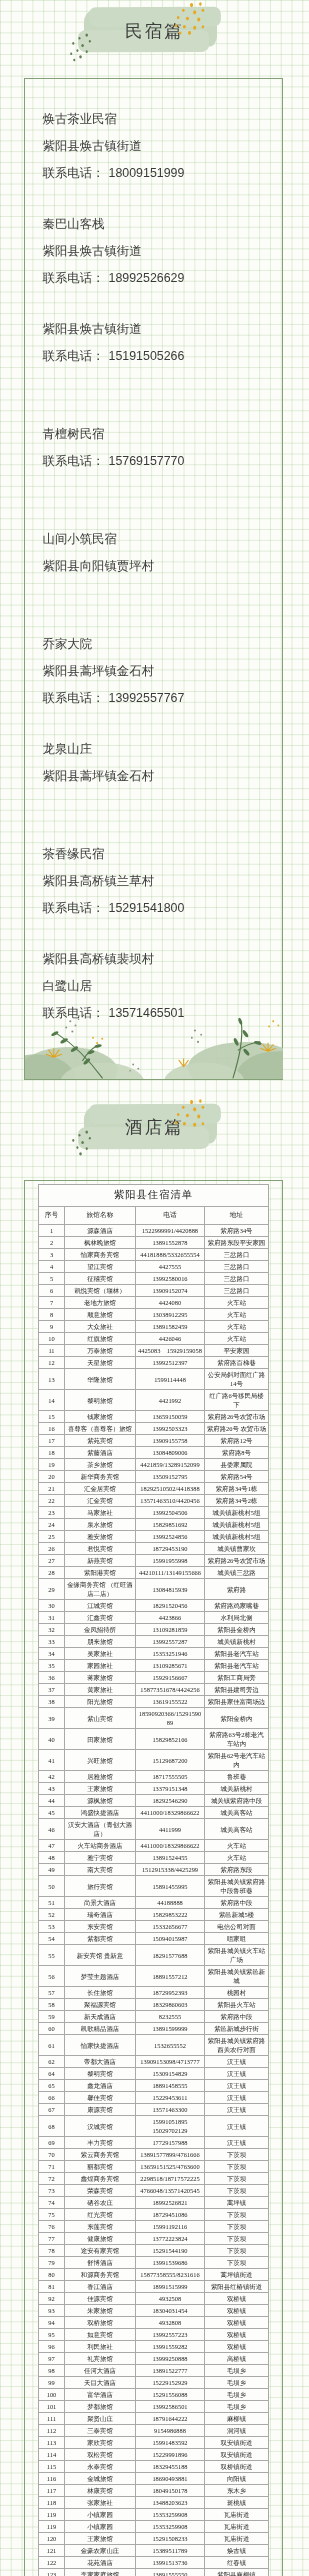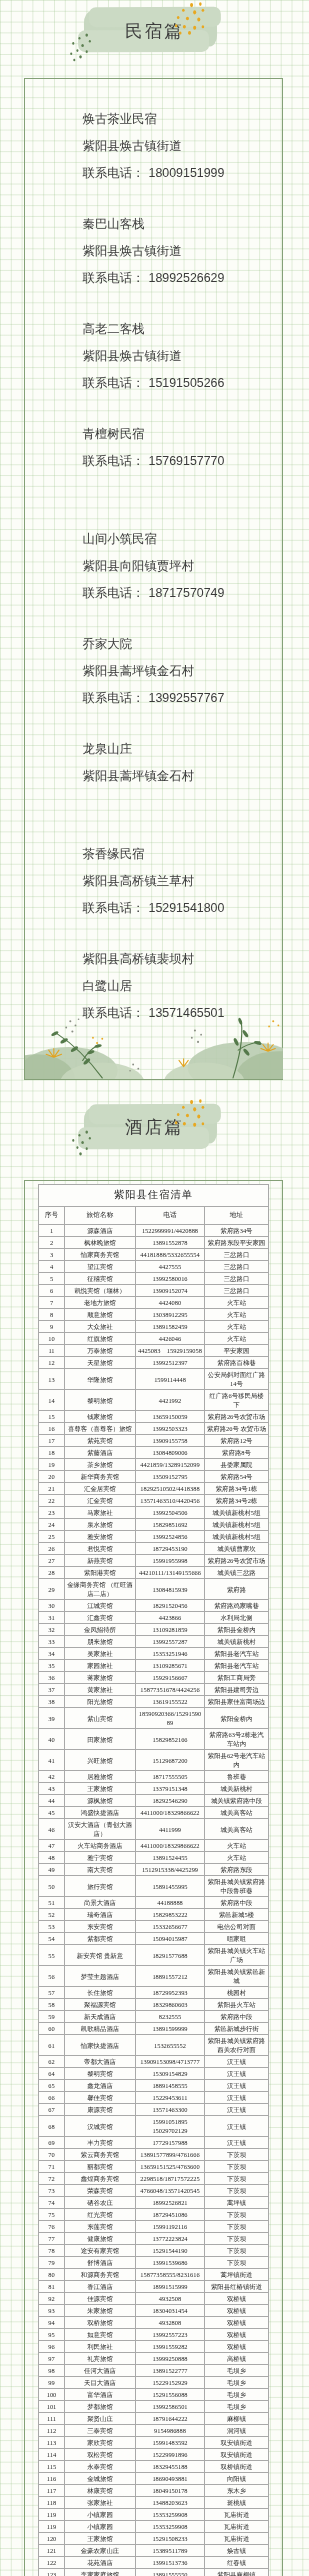--- a/index.html
+++ b/index.html
@@ -30,21 +30,21 @@
     position:absolute;left:0;top:12.4px;width:309px;text-align:center;
     font-size:17.5px;font-weight:400;color:#3d3d3d;letter-spacing:2.1px;
   }
   .dots{position:absolute;}
   
   .obox{position:absolute;left:24px;width:259px;border:0.5px solid #84a077;box-sizing:border-box;}
   .box1{top:78px;height:1002px;}
   .box2{top:1180px;height:1803px;}
   
   .entries{padding:27px 5.2px 0 17.5px;}
-  .entry{height:105px;margin-left:40px;}
+  .entry{height:105px;}
   .e-line{line-height:27px;font-size:12.4px;color:#3a3a3a;white-space:nowrap;}
   .e-line .num{margin-left:4.1px;}
   
   .htable{
     width:230px;margin:2.6px auto 0;border-collapse:collapse;background:#fdfdfb;
     font-family:"Liberation Serif",serif;color:#242424;table-layout:fixed;
   }
   .htable th,.htable td{border:0.5px solid #a9a9a9;}
   .title-row th{font-size:10.3px;font-weight:400;height:19.6px;letter-spacing:1px;text-align:center;}
   .head-row th{font-size:6.7px;font-weight:400;height:15px;}
@@ -107,34 +107,32 @@
     <div class="e-line"><span>联系电话：</span><span class="num">18009151999</span></div>
   </div>
 
   <div class="entry">
     <div class="e-line">秦巴山客栈</div>
     <div class="e-line">紫阳县焕古镇街道</div>
     <div class="e-line"><span>联系电话：</span><span class="num">18992526629</span></div>
   </div>
 
   <div class="entry">
-    <div class="e-line">高老二客栈</div>
     <div class="e-line">紫阳县焕古镇街道</div>
     <div class="e-line"><span>联系电话：</span><span class="num">15191505266</span></div>
   </div>
 
   <div class="entry">
     <div class="e-line">青檀树民宿</div>
     <div class="e-line"><span>联系电话：</span><span class="num">15769157770</span></div>
   </div>
 
   <div class="entry">
     <div class="e-line">山间小筑民宿</div>
     <div class="e-line">紫阳县向阳镇贾坪村</div>
-    <div class="e-line"><span>联系电话：</span><span class="num">18717570749</span></div>
   </div>
 
   <div class="entry">
     <div class="e-line">乔家大院</div>
     <div class="e-line">紫阳县蒿坪镇金石村</div>
     <div class="e-line"><span>联系电话：</span><span class="num">13992557767</span></div>
   </div>
 
   <div class="entry">
     <div class="e-line">龙泉山庄</div>

